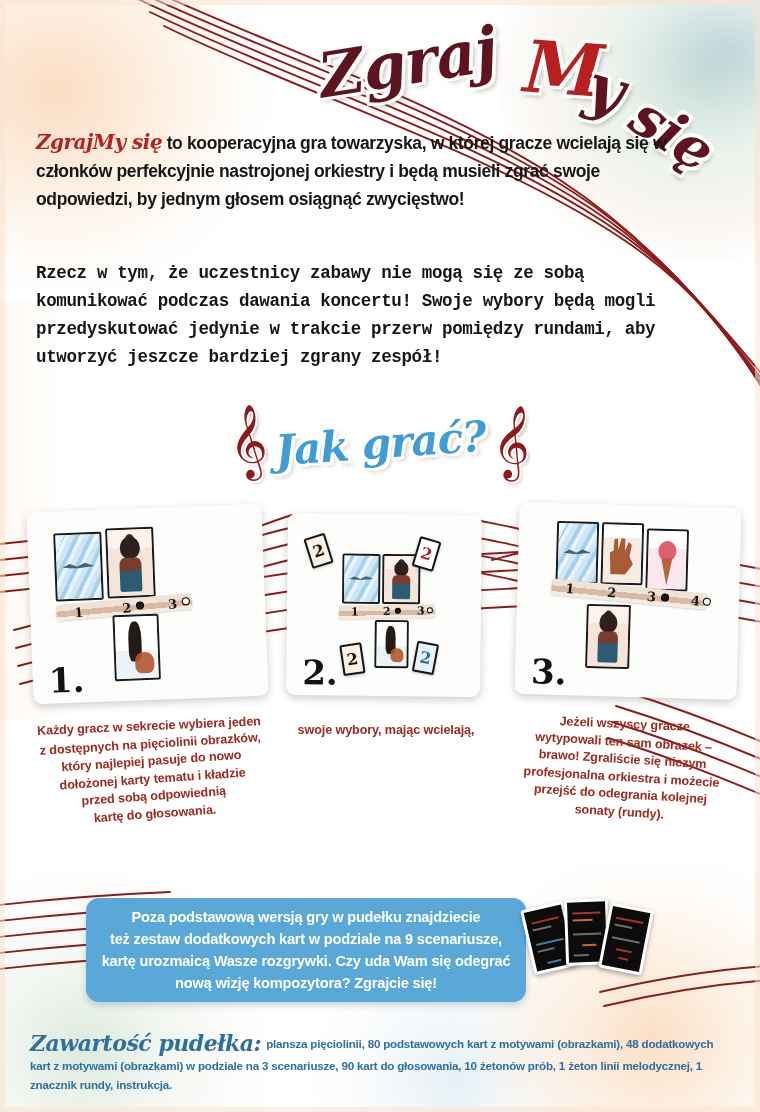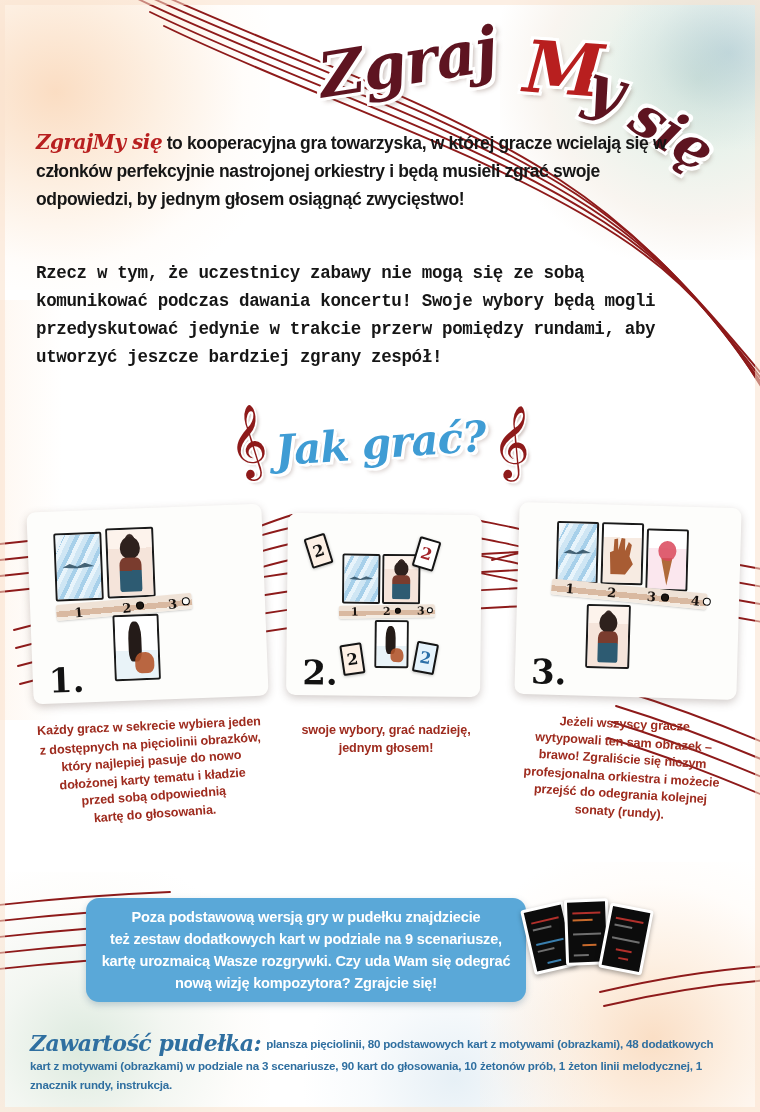--- a/index.html
+++ b/index.html
@@ -612,22 +612,21 @@
   <div class="caption" id="caption-1">
     <span class="ln">Każdy gracz w sekrecie wybiera jeden</span>
     <span class="ln">z dostępnych na pięciolinii obrazków,</span>
     <span class="ln">który najlepiej pasuje do nowo</span>
     <span class="ln">dołożonej karty tematu i kładzie</span>
     <span class="ln">przed sobą odpowiednią</span>
     <span class="ln">kartę do głosowania.</span>
   </div>
 
   <div class="caption" id="caption-2">
-    <span class="ln">swoje wybory, grać nadzieję,</span>
-    <span class="ln">jednym głosem!</span>
+    <span class="ln">swoje wybory, mając wcielają,</span>
   </div>
 
   <div class="caption" id="caption-3">
     <span class="ln">Jeżeli wszyscy gracze</span>
     <span class="ln">wytypowali ten sam obrazek –</span>
     <span class="ln">brawo! Zgraliście się niczym</span>
     <span class="ln">profesjonalna orkiestra i możecie</span>
     <span class="ln">przejść do odegrania kolejnej</span>
     <span class="ln">sonaty (rundy).</span>
   </div>

